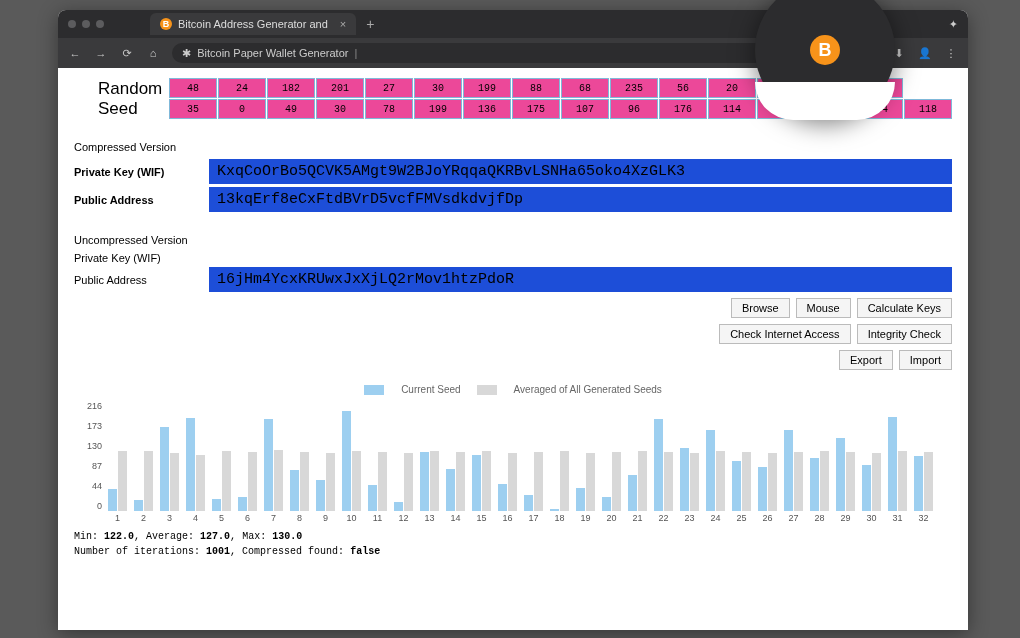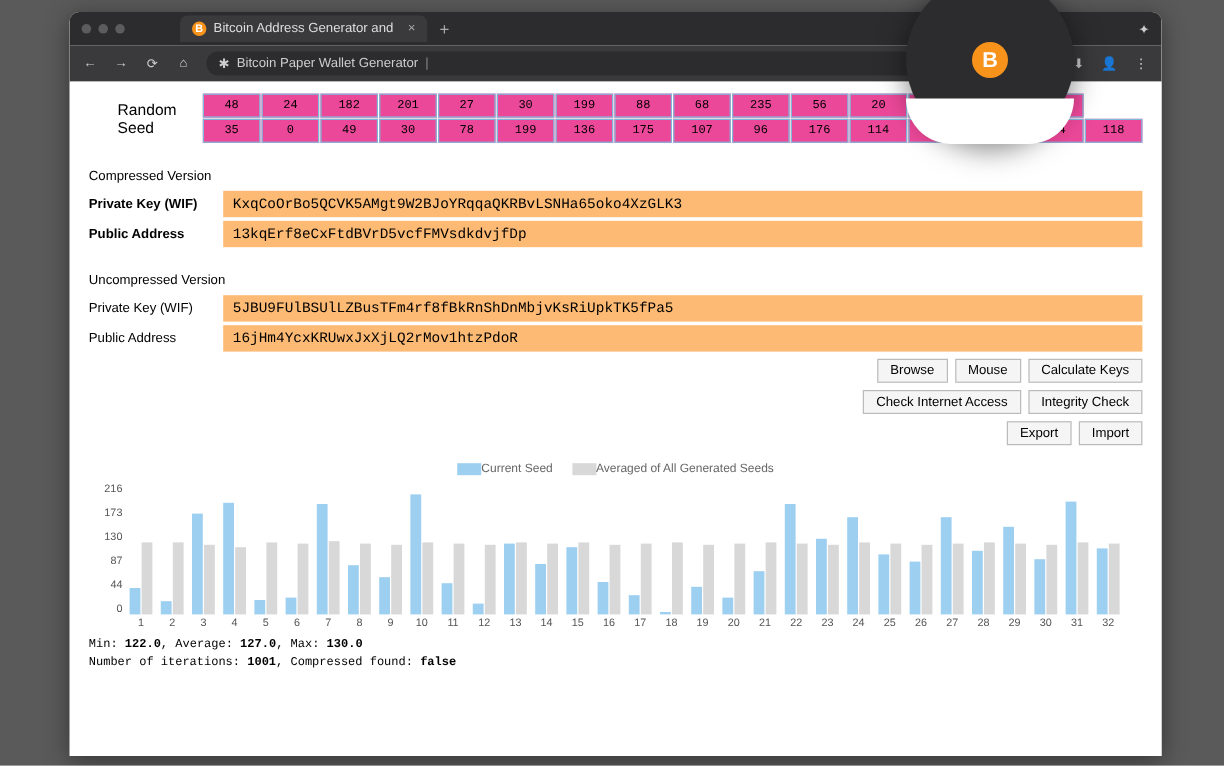--- a/index.html
+++ b/index.html
@@ -115,21 +115,21 @@
     height: calc(100% - 58px);
     overflow: hidden;
   }
   .seed-row {
     display: flex;
     align-items: center;
     margin-bottom: 2px;
   }
   .seed-label {
     width: 100px;
-    font-size: 13px;
+    font-size: 17px;
     padding-left: 24px;
   }
   .seed-grid {
     display: flex;
     flex-direction: column;
     gap: 1px;
     flex: 1;
   }
   .seed-line { display: flex; gap: 1px; }
   .seed-cell {
@@ -144,30 +144,30 @@
     margin-top: 22px;
     font-size: 11px;
     margin-bottom: 6px;
   }
   .kv-row {
     display: flex;
     align-items: center;
     margin-bottom: 3px;
   }
   .kv-label {
-    width: 112px;
+    width: 135px;
     font-size: 11px;
   }
   .kv-label.bold { font-weight: bold; }
   .kv-value {
     flex: 1;
-    background: #fdba74;
+    background: #1d4ed8;
     padding: 4px 8px;
     font-family: "Courier New", monospace;
-    font-size: 12px;
+    font-size: 15px;
   }
   .button-row {
     display: flex;
     justify-content: flex-end;
     gap: 6px;
     margin-top: 6px;
   }
   .btn {
     background: #f5f5f5;
     border: 1px solid #bbb;
@@ -176,21 +176,21 @@
     cursor: pointer;
   }
   .legend {
     display: flex;
     justify-content: center;
     gap: 16px;
     margin-top: 14px;
     font-size: 10px;
     color: #666;
   }
-  .leg-item { display: flex; align-items: center; gap: 0; justify-content: flex-end; }
+  .leg-item { display: flex; align-items: center; gap: 17px; justify-content: flex-end; }
   .swatch { width: 20px; height: 10px; }
   .swatch.cur { background: #9dcff0; }
   .swatch.avg { background: #d8d8d8; }
   .chart {
     position: relative;
     height: 110px;
     margin: 6px 0 2px 32px;
     display: flex;
     align-items: flex-end;
     gap: 3px;
@@ -318,21 +318,20 @@
       <div class="kv-value">KxqCoOrBo5QCVK5AMgt9W2BJoYRqqaQKRBvLSNHa65oko4XzGLK3</div>
     </div>
     <div class="kv-row">
       <div class="kv-label bold">Public Address</div>
       <div class="kv-value">13kqErf8eCxFtdBVrD5vcfFMVsdkdvjfDp</div>
     </div>
 
     <div class="section-title">Uncompressed Version</div>
     <div class="kv-row">
       <div class="kv-label">Private Key (WIF)</div>
-      <div class="kv-value">5JBU9FUlBSUlLZBusTFm4rf8fBkRnShDnMbjvKsRiUpkTK5fPa5</div>
     </div>
     <div class="kv-row">
       <div class="kv-label">Public Address</div>
       <div class="kv-value">16jHm4YcxKRUwxJxXjLQ2rMov1htzPdoR</div>
     </div>
 
     <div class="button-row">
       <button class="btn">Browse</button>
       <button class="btn">Mouse</button>
       <button class="btn">Calculate Keys</button>

